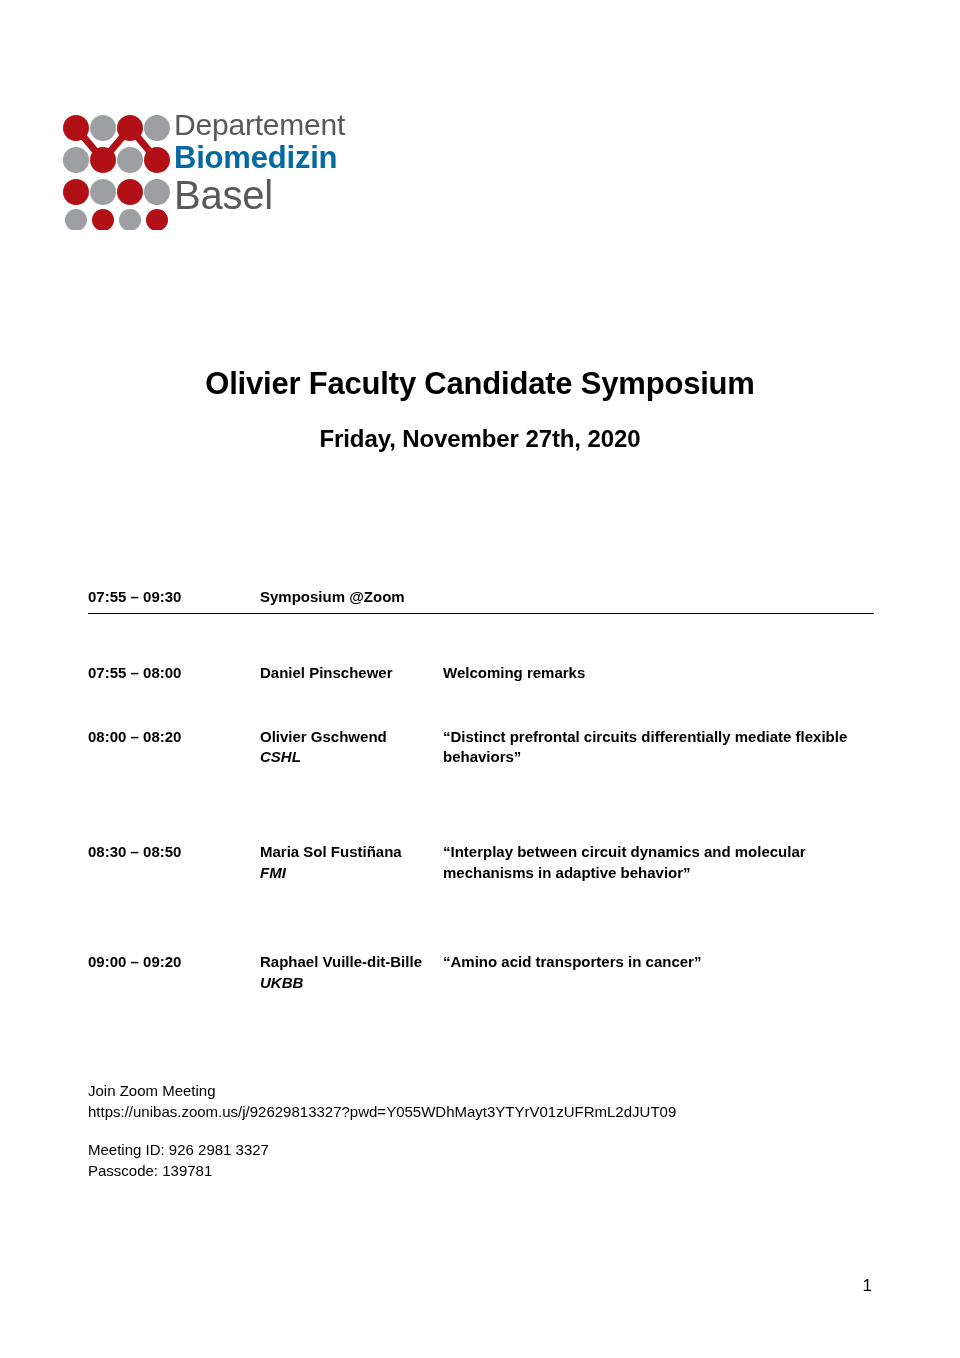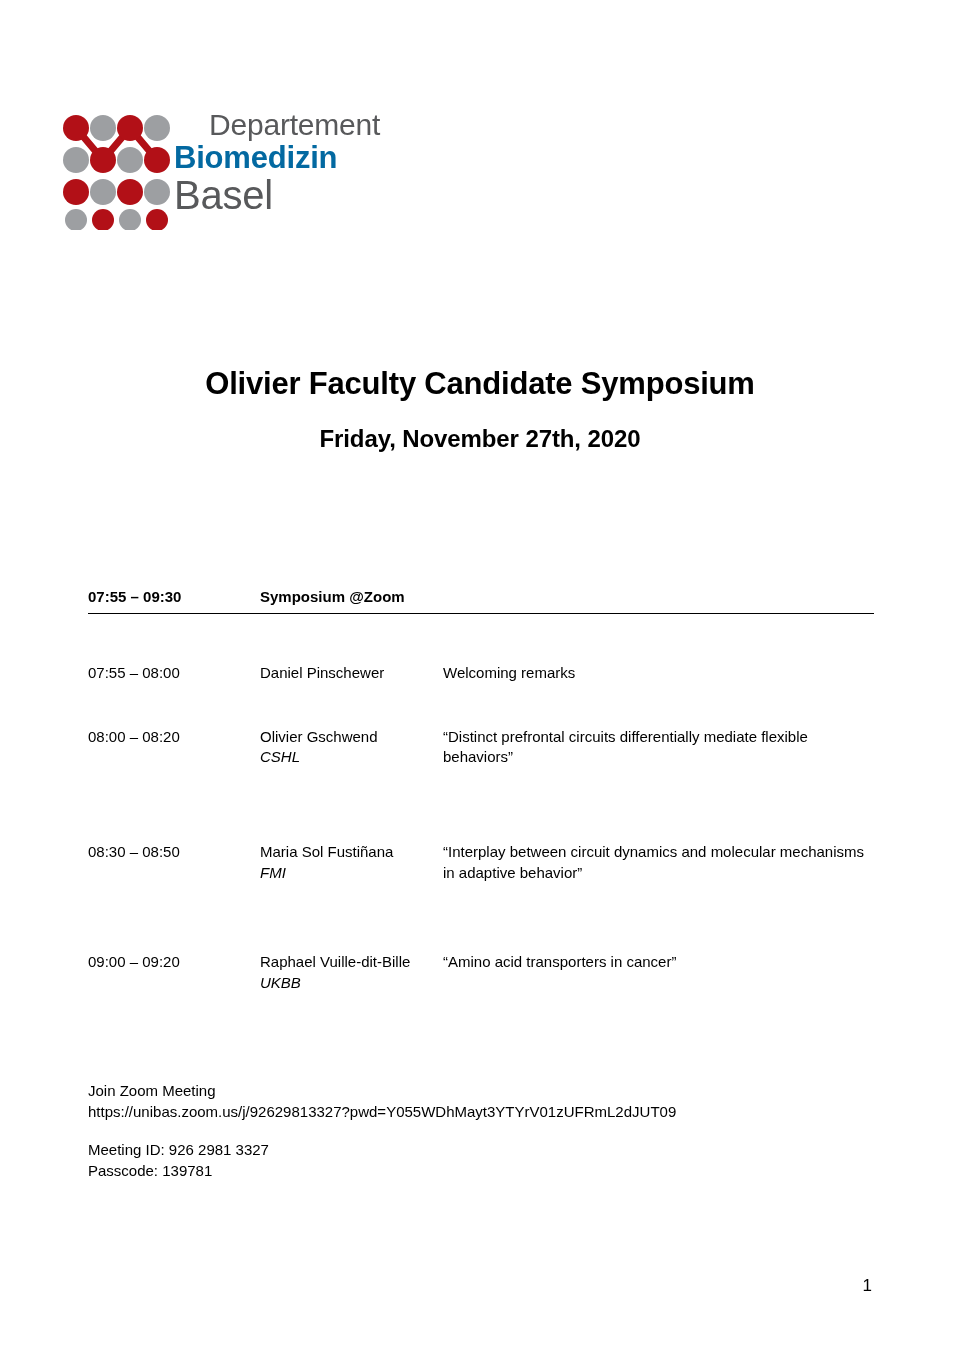--- a/index.html
+++ b/index.html
@@ -46,21 +46,20 @@
   .logo-line {
     display: block;
     line-height: 1.0;
     letter-spacing: -0.2px;
   }
   .logo-line-1 {
     font-size: 30px;
     color: #58595b;
     font-weight: 400;
     margin-bottom: 2px;
-    margin-left: 35px;
   }
   .logo-line-2 {
     font-size: 31px;
     color: #0369a1;
     font-weight: 700;
     margin-bottom: 2px;
   }
   .logo-line-3 {
     font-size: 40px;
     color: #58595b;
@@ -104,20 +103,21 @@
     border-bottom: 1.6px solid #000;
   }
   .col-time   { width: 172px; flex: 0 0 172px; }
   .col-person { width: 183px; flex: 0 0 183px; }
   .col-talk   { flex: 1 1 auto; }
 
   .sched-row {
     display: flex;
     font-size: 15px;
     line-height: 1.38;
+    font-weight: bold;
   }
   .row-gap-1 { margin-top: 49px; }
   .row-gap-2 { margin-top: 43px; }
   .row-gap-3 { margin-top: 74px; }
   .row-gap-4 { margin-top: 69px; }
 
   .person-name { display: block; }
   .person-aff {
     display: block;
     font-style: italic;

